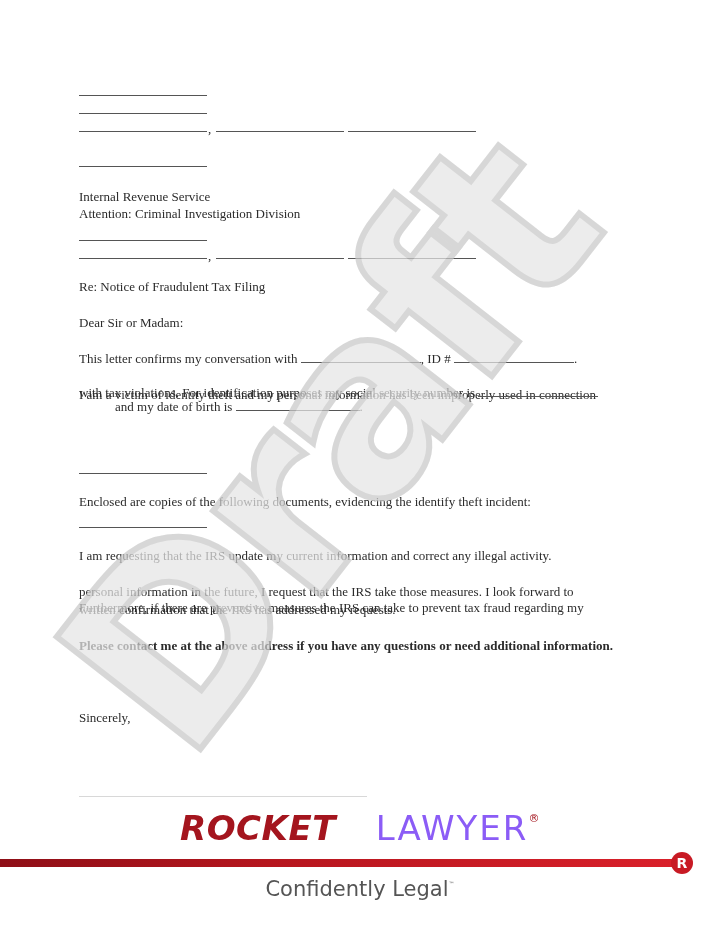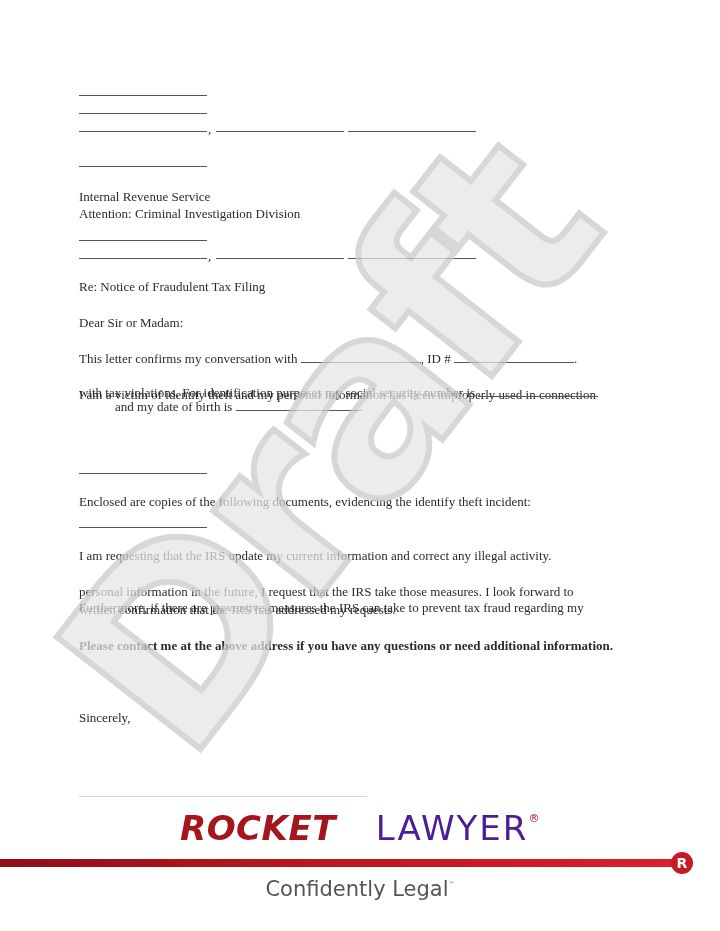--- a/index.html
+++ b/index.html
@@ -9,21 +9,21 @@
     }
     .page { position: absolute; left: 0; top: 0; width: 720px; height: 931px; }
     .blank { position: absolute; height: 0; border-top: 1px solid #555; }
     .txt { position: absolute; left: 79px; font-size: 13px; line-height: 17.5px; white-space: nowrap; color: #2b2b2b; }
     .inline-blank { display: inline-block; border-bottom: 1px solid #555; height: 11px; vertical-align: baseline; }
     .watermark { position: absolute; left: 0; top: 0; width: 720px; height: 931px; pointer-events: none; }
     .sig-line { position: absolute; left: 79px; top: 796px; width: 288px; border-top: 1px solid #d8d8d8; }
     .brand { position: absolute; top: 808px; left: 0; width: 720px; text-align: center;
       font-family: "DejaVu Sans", "Liberation Sans", sans-serif; font-size: 34px; letter-spacing: 0.5px; color: #a4151e; }
     .brand .bold { font-weight: bold; font-style: italic; }
-    .brand .light { font-weight: normal; color: #4c1d95; letter-spacing: 2px; margin-left: 40px; }
+    .brand .light { font-weight: normal; color: #8b5cf6; letter-spacing: 2px; margin-left: 40px; }
     .brand sup { font-size: 11px; vertical-align: top; position: relative; top: 4px; }
     .bar { position: absolute; left: 0; top: 859px; width: 672px; height: 8px;
       background: linear-gradient(to right, #8e0f17 0%, #b6161e 40%, #d9202a 100%); }
     .r-badge { position: absolute; left: 671px; top: 852px; width: 22px; height: 22px; border-radius: 50%;
       background: #c81a24; color: #fff; font-family: "DejaVu Sans", sans-serif; font-weight: bold; font-size: 14px;
       line-height: 22px; text-align: center; }
     .tagline { position: absolute; top: 877px; left: 0; width: 720px; text-align: center;
       font-family: "DejaVu Sans", "Liberation Sans", sans-serif; font-size: 21px; color: #555; }
     .tagline sup { font-size: 6px; vertical-align: top; position: relative; top: 3px; }
   </style>

